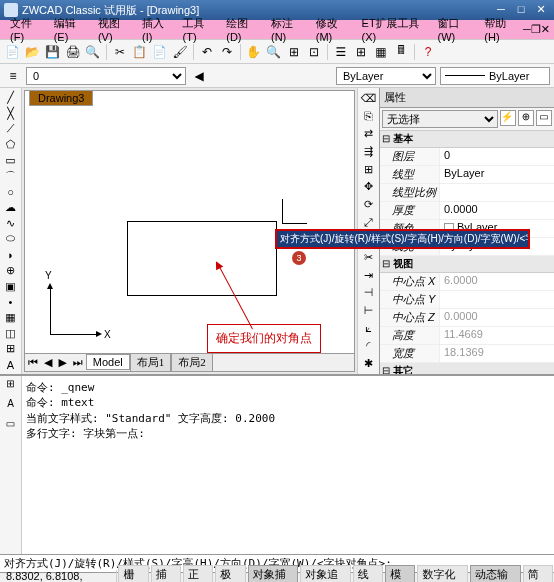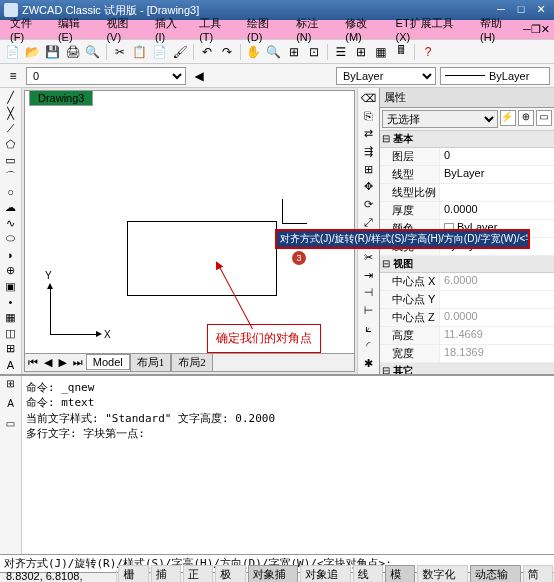--- a/index.html
+++ b/index.html
@@ -15,21 +15,21 @@
 .tbtn { width: 18px; height: 18px; border: 1px solid transparent; display: flex; align-items: center; justify-content: center; cursor: pointer; font-size: 12px; }
 .tsep { width: 1px; height: 16px; background: #ccc; margin: 0 2px; }
 .layerbar { background: #f5f5f5; height: 24px; display: flex; align-items: center; padding: 2px 4px; border-bottom: 1px solid #ccc; gap: 4px; }
 .layerbar select, .layerbar .combo { height: 18px; border: 1px solid #999; background: #fff; font-size: 11px; padding: 0 2px; }
 .main { display: flex; height: 286px; }
 .lefttools { width: 22px; background: #f5f5f5; border-right: 1px solid #ccc; display: flex; flex-direction: column; padding: 2px 0; gap: 1px; }
 .lefttools .lt { width: 18px; height: 18px; margin: 0 auto; cursor: pointer; display: flex; align-items: center; justify-content: center; font-size: 11px; }
 .righttools { width: 22px; background: #f5f5f5; border-left: 1px solid #ccc; display: flex; flex-direction: column; padding: 2px 0; gap: 1px; }
 .righttools .lt { width: 18px; height: 18px; margin: 0 auto; cursor: pointer; display: flex; align-items: center; justify-content: center; font-size: 11px; }
 .canvas-wrap { flex: 1; background: #fff; position: relative; border: 1px solid #999; margin: 2px; }
-.doctab { position: absolute; top: -1px; left: 4px; background: #15803d; border: 1px solid #999; padding: 1px 8px; font-size: 11px; z-index: 2; }
+.doctab { position: absolute; top: -1px; left: 4px; background: #a16207; border: 1px solid #999; padding: 1px 8px; font-size: 11px; z-index: 2; }
 .drawing { position: absolute; inset: 18px 2px 20px 2px; background: #fff; }
 .rect-shape { position: absolute; left: 100px; top: 112px; width: 150px; height: 75px; border: 1.5px solid #000; }
 .l-shape { position: absolute; left: 255px; top: 90px; width: 25px; height: 25px; border-left: 1.5px solid #000; border-bottom: 1.5px solid #000; }
 .ucs { position: absolute; left: 15px; bottom: 8px; }
 .ucs-y { position: absolute; left: 8px; bottom: 8px; width: 1px; height: 50px; background: #000; }
 .ucs-y::before { content: ''; position: absolute; top: -5px; left: -3px; border: 3px solid transparent; border-bottom: 6px solid #000; }
 .ucs-x { position: absolute; left: 8px; bottom: 8px; width: 50px; height: 1px; background: #000; }
 .ucs-x::after { content: ''; position: absolute; right: -5px; top: -3px; border: 3px solid transparent; border-left: 6px solid #000; }
 .ucs-ylbl { position: absolute; left: 3px; bottom: 62px; font-size: 10px; }
 .ucs-xlbl { position: absolute; left: 62px; bottom: 3px; font-size: 10px; }
@@ -44,21 +44,21 @@
 .modeltabs .tab.inactive { background: #e0e0e0; font-family: Liberation Serif, serif; }
 .proppanel { width: 175px; background: #f5f5f5; border-left: 1px solid #999; display: flex; flex-direction: column; }
 .prophead { background: #e0e0e0; padding: 2px 4px; border-bottom: 1px solid #999; font-size: 11px; }
 .propsel { display: flex; padding: 2px; gap: 2px; border-bottom: 1px solid #ccc; }
 .propsel select { flex: 1; height: 18px; border: 1px solid #999; font-size: 11px; }
 .propsel .pb { width: 16px; height: 16px; border: 1px solid #999; background: #fff; cursor: pointer; font-size: 10px; text-align: center; }
 .propgrid { flex: 1; overflow: auto; background: #fff; }
 .pgroup { background: #e8e8e8; padding: 1px 2px; font-weight: bold; border-bottom: 1px solid #ccc; font-size: 10px; }
 .pgroup::before { content: '⊟ '; font-weight: normal; }
 .prow { display: flex; border-bottom: 1px solid #eee; font-size: 10px; }
-.prow .pk { width: 60px; padding: 1px 2px 1px 12px; background: #f8f8f8; border-right: 1px solid #eee; }
+.prow .pk { width: 60px; padding: 1px 2px 1px 12px; background: #f8f8f8; border-right: 1px solid #eee; font-style: italic; }
 .prow .pv { flex: 1; padding: 1px 4px; }
 .prow.dim .pv { color: #999; }
 .swatch { display: inline-block; width: 10px; height: 10px; border: 1px solid #999; vertical-align: middle; margin-right: 3px; }
 .cmdarea { height: 180px; background: #fff; border-top: 2px solid #999; display: flex; }
 .cmdleft { width: 22px; background: #f5f5f5; border-right: 1px solid #ccc; }
 .cmdleft .lt { width: 18px; height: 18px; margin: 2px auto; font-size: 10px; text-align: center; }
 .cmdtext { flex: 1; padding: 4px; font-family: SimSun, monospace; font-size: 11px; line-height: 1.4; overflow: hidden; white-space: pre-wrap; }
 .cmdinput { height: 18px; border-top: 1px solid #999; padding: 1px 4px; font-family: SimSun, monospace; font-size: 11px; background: #fff; }
 .statusbar { height: 18px; background: #f0f0f0; border-top: 1px solid #999; display: flex; align-items: center; font-size: 10px; }
 .statusbar .coord { padding: 0 6px; border-right: 1px solid #ccc; }
@@ -79,20 +79,21 @@
 <div class="menubar">
   <div class="mitem">文件(F)</div>
   <div class="mitem">编辑(E)</div>
   <div class="mitem">视图(V)</div>
   <div class="mitem">插入(I)</div>
   <div class="mitem">工具(T)</div>
   <div class="mitem">绘图(D)</div>
   <div class="mitem">标注(N)</div>
   <div class="mitem">修改(M)</div>
   <div class="mitem">ET扩展工具(X)</div>
+  <div class="mitem">窗口(W)</div>
   <div class="mitem">帮助(H)</div>
   <div class="mend">
     <div class="wbtn">─</div>
     <div class="wbtn">❐</div>
     <div class="wbtn">✕</div>
   </div>
 </div>
 
 <div class="toolbar">
   <div class="tbtn">📄</div>

